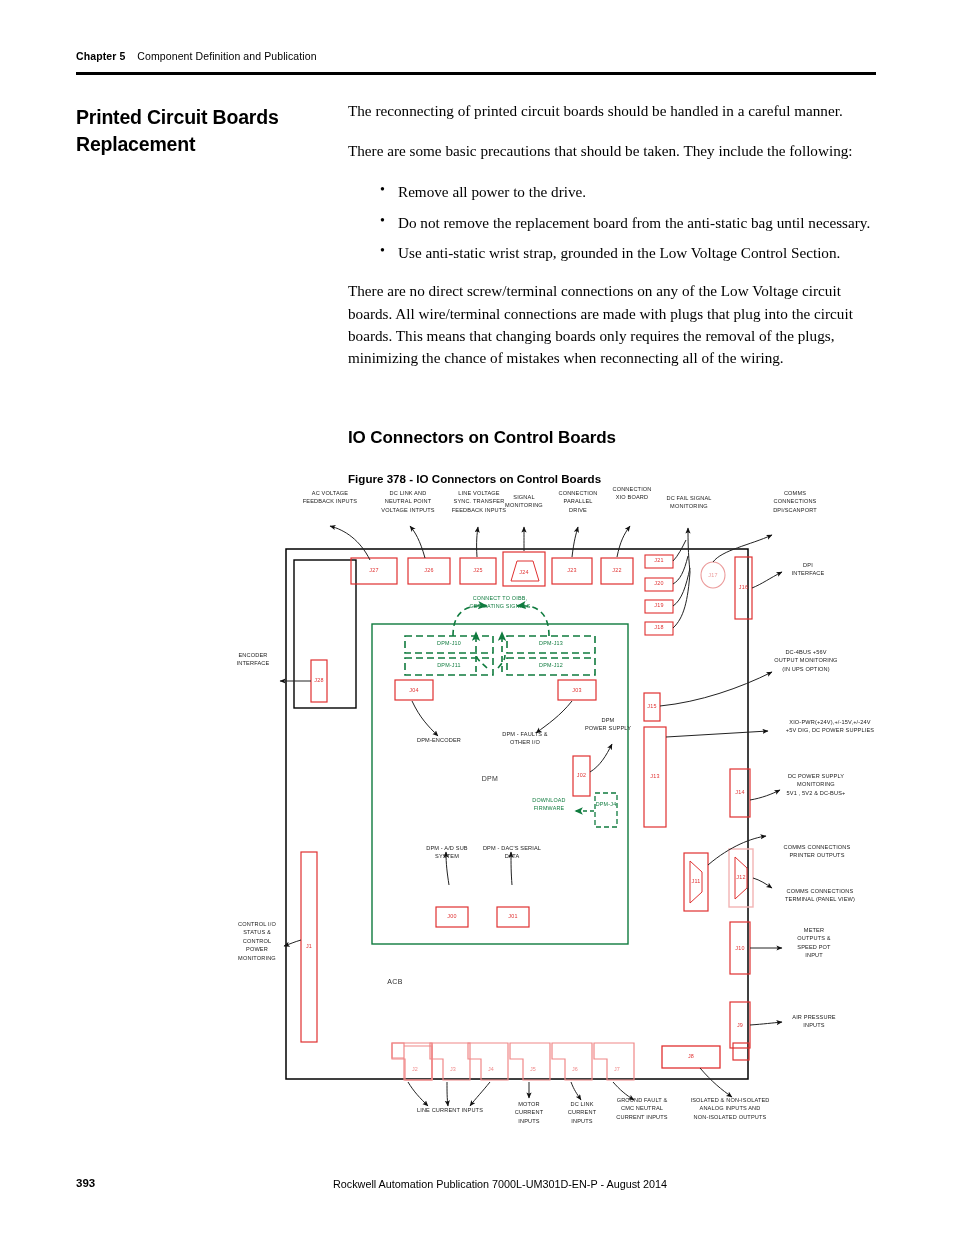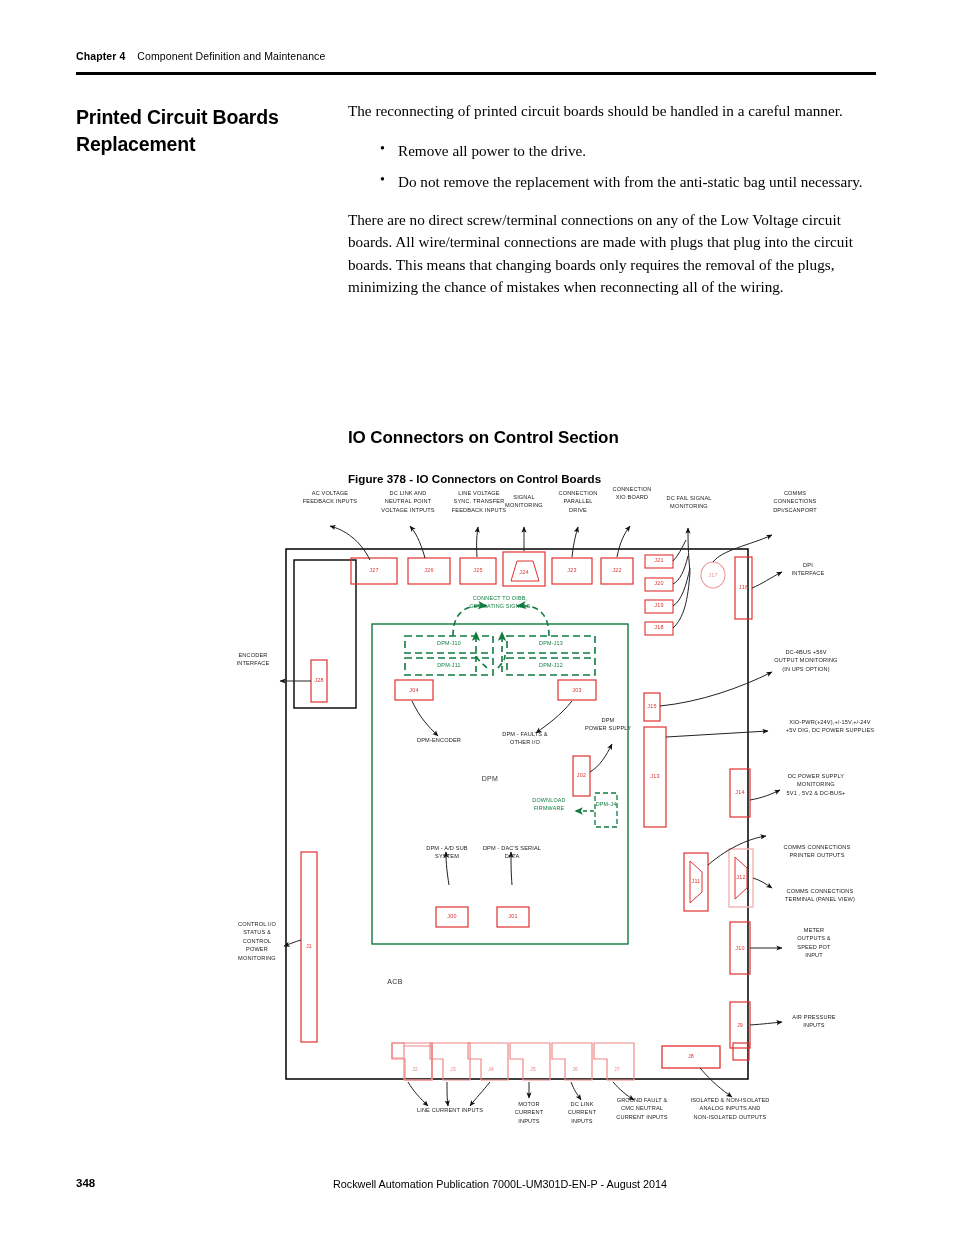--- a/index.html
+++ b/index.html
@@ -166,36 +166,38 @@
     text-align: center;
     letter-spacing: .3px;
   }
 </style>
 </head>
 <body>
 
 <div class="page">
 
   <div class="hdr">
-    <span class="chap">Chapter 4</span><span>Component Definition and Maintenance</span>
+    <span class="chap">Chapter 5</span><span>Component Definition and Publication</span>
   </div>
   <div class="hdr-rule"></div>
 
   <div class="side-title">Printed Circuit Boards Replacement</div>
 
   <div class="body-col">
     <p class="para">The reconnecting of printed circuit boards should be handled in a careful manner.</p>
+    <p class="para">There are some basic precautions that should be taken. They include the following:</p>
     <ul class="bullets">
       <li>Remove all power to the drive.</li>
-      <li>Do not remove the replacement with from the anti-static bag until necessary.</li>
+      <li>Do not remove the replacement board from the anti-static bag until necessary.</li>
+      <li>Use anti-static wrist strap, grounded in the Low Voltage Control Section.</li>
     </ul>
     <p class="para">There are no direct screw/terminal connections on any of the Low Voltage circuit boards. All wire/terminal connections are made with plugs that plug into the circuit boards. This means that changing boards only requires the removal of the plugs, minimizing the chance of mistakes when reconnecting all of the wiring.</p>
   </div>
 
-  <div class="sec-head">IO Connectors on Control Section</div>
+  <div class="sec-head">IO Connectors on Control Boards</div>
   <div class="fig-head">Figure 378 - IO Connectors on Control Boards</div>
 
   <div class="figure">
     <svg width="954" height="1235" viewBox="0 0 954 1235" xmlns="http://www.w3.org/2000/svg">
       <defs>
         <marker id="ah" markerWidth="7" markerHeight="7" refX="5.6" refY="2.6" orient="auto">
           <path d="M0,0 L6,2.6 L0,5.2 L1.4,2.6 Z" fill="#111"></path>
         </marker>
         <marker id="ahg" markerWidth="7" markerHeight="7" refX="5.6" refY="2.6" orient="auto">
           <path d="M0,0 L6,2.6 L0,5.2 L1.4,2.6 Z" fill="#0f7b3e"></path>
@@ -433,16 +435,16 @@
 
     <div class="jlabel" style="left:398px; top:1066px; width:34px; color:#f08888;">J2</div>
     <div class="jlabel" style="left:436px; top:1066px; width:34px; color:#f08888;">J3</div>
     <div class="jlabel" style="left:474px; top:1066px; width:34px; color:#f08888;">J4</div>
     <div class="jlabel" style="left:516px; top:1066px; width:34px; color:#f08888;">J5</div>
     <div class="jlabel" style="left:558px; top:1066px; width:34px; color:#f08888;">J6</div>
     <div class="jlabel" style="left:600px; top:1066px; width:34px; color:#f08888;">J7</div>
     <div class="jlabel" style="left:662px; top:1053px; width:58px;">J8</div>
   </div>
 
-  <div class="pg-num">348</div>
+  <div class="pg-num">393</div>
   <div class="footer-txt">Rockwell Automation Publication 7000L-UM301D-EN-P - August 2014</div>
 
 </div>
 
 </body></html>

